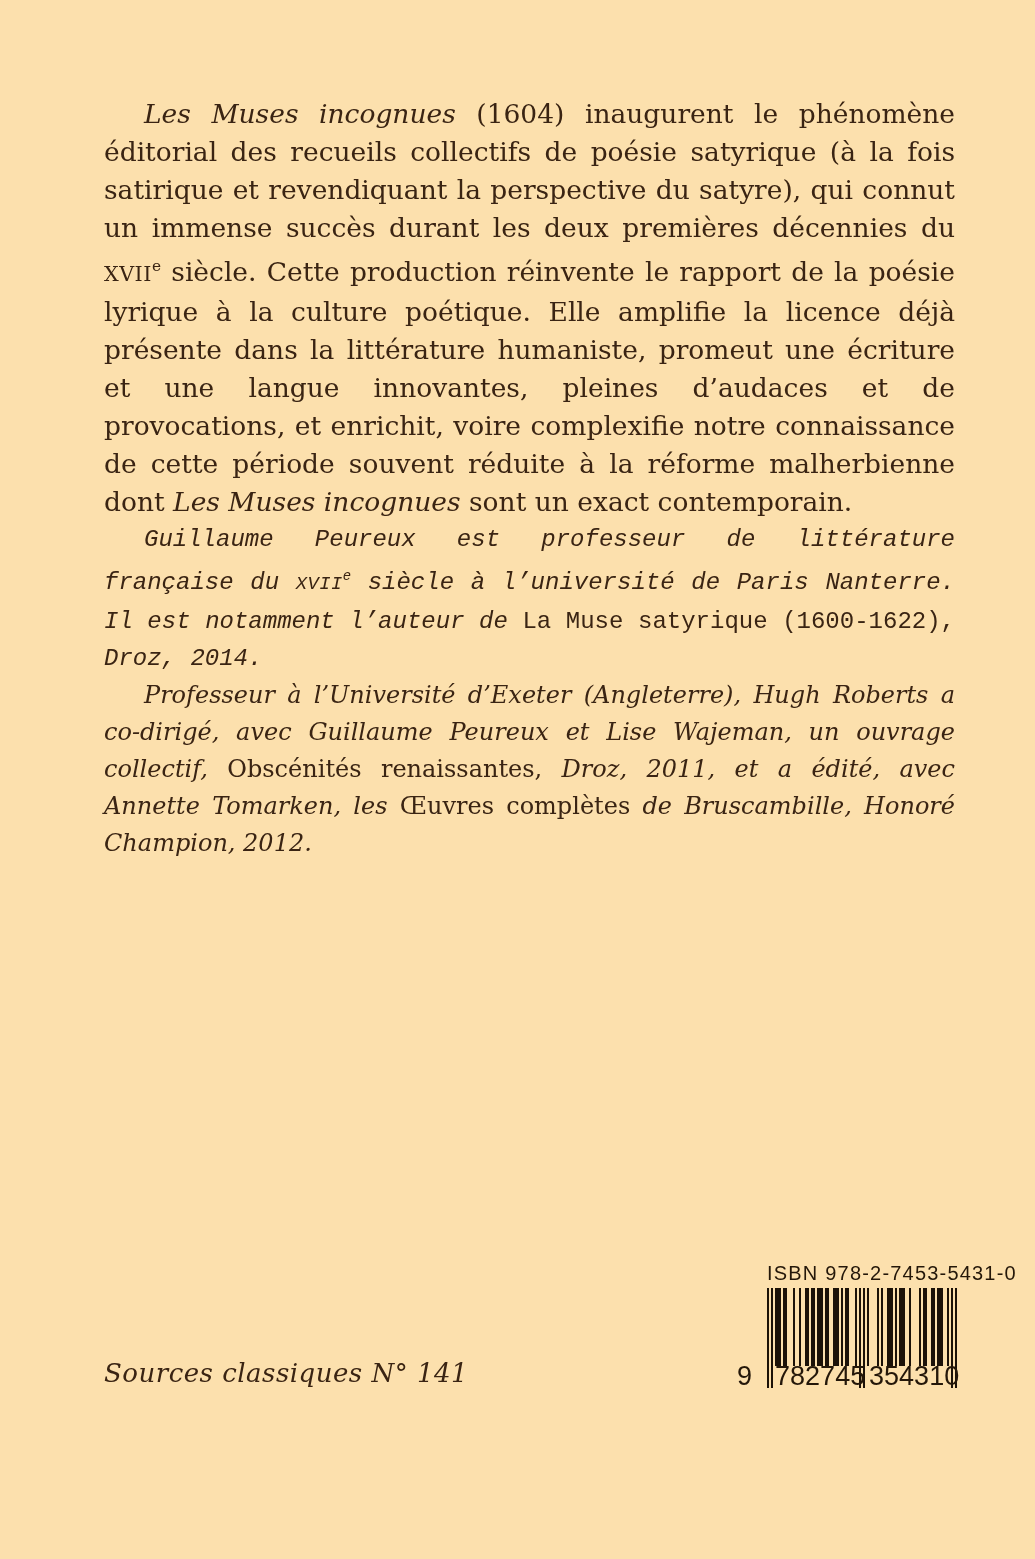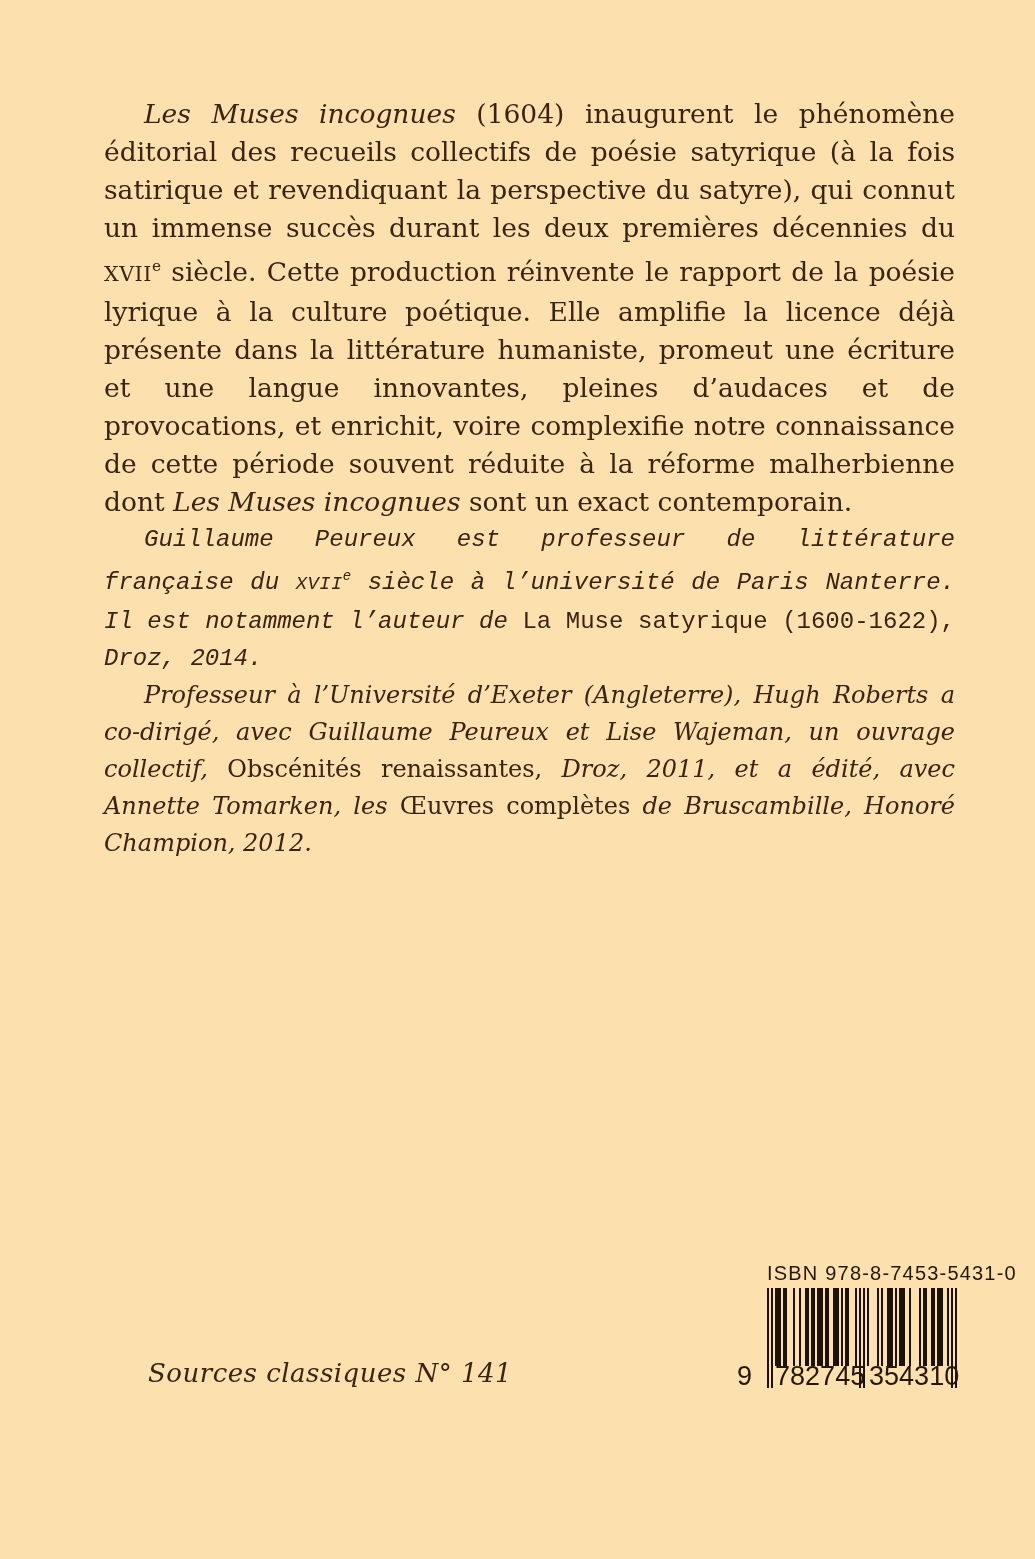--- a/index.html
+++ b/index.html
@@ -40,21 +40,20 @@
   .sc { font-size: 0.78em; letter-spacing: 0.5px; margin-top: 48px; }
   .sup { font-size: 0.58em; vertical-align: super; }
 
   .series {
     position: absolute;
     left: 104px;
     top: 1358px;
     font-style: italic;
     font-size: 26px;
     letter-spacing: 0.5px;
-    margin-left: 44px;
   }
 
   .barcode-block {
     position: absolute;
     left: 722px;
     top: 1262px;
     width: 240px;
   }
   .isbn-label {
     font-family: "Liberation Sans", sans-serif;
@@ -98,21 +97,21 @@
 
 <div class="content" data-name="text-block">
     <p class="para body-para" data-name="paragraph-synopsis"><span class="it">Les Muses incognues</span><span class="rm"> (1604) inaugurent le phénomène éditorial des recueils collectifs de poésie satyrique (à la fois satirique et revendiquant la perspective du satyre), qui connut un immense succès durant les deux premières décennies du </span><span class="rm sc">XVII</span><span class="rm sup">e</span><span class="rm"> siècle. Cette production réinvente le rapport de la poésie lyrique à la culture poétique. Elle amplifie la licence déjà présente dans la littérature humaniste, promeut une écriture et une langue innovantes, pleines d’audaces et de provocations, et enrichit, voire complexifie notre connaissance de cette période souvent réduite à la réforme malherbienne dont </span><span class="it">Les Muses incognues</span><span class="rm"> sont un exact contemporain.</span></p>
     <p class="para bio" data-name="paragraph-bio-guillaume-peureux"><span class="it">Guillaume Peureux est professeur de littérature française du </span><span class="it sc">XVII</span><span class="it sup">e</span><span class="it"> siècle à l’université de Paris Nanterre. Il est notamment l’auteur de </span><span class="rm">La Muse satyrique (1600-1622),</span><span class="it"> Droz, 2014.</span></p>
     <p class="para bio" data-name="paragraph-bio-hugh-roberts"><span class="it">Professeur à l’Université d’Exeter (Angleterre), Hugh Roberts a co-dirigé, avec Guillaume Peureux et Lise Wajeman, un ouvrage collectif, </span><span class="rm">Obscénités renaissantes,</span><span class="it"> Droz, 2011, et a édité, avec Annette Tomarken, les </span><span class="rm">Œuvres complètes</span><span class="it"> de Bruscambille, Honoré Champion, 2012.</span></p>
   </div>
 
 <div class="series" data-name="series-label">Sources classiques N° 141</div>
 
 <div class="barcode-block" data-name="isbn-barcode-block">
-  <div class="isbn-label" data-name="isbn-label">ISBN  978-8-7453-5431-0</div>
+  <div class="isbn-label" data-name="isbn-label">ISBN  978-2-7453-5431-0</div>
   <div class="bars-row" data-name="ean13-barcode">
     <div class="module guard" data-name="barcode-bar" style="background: rgb(28, 18, 8);"></div>
       <div class="module guard" data-name="barcode-bar" style="background: transparent;"></div>
       <div class="module guard" data-name="barcode-bar" style="background: rgb(28, 18, 8);"></div>
       <div class="module" data-name="barcode-bar" style="background: transparent;"></div>
       <div class="module" data-name="barcode-bar" style="background: rgb(28, 18, 8);"></div>
       <div class="module" data-name="barcode-bar" style="background: rgb(28, 18, 8);"></div>
       <div class="module" data-name="barcode-bar" style="background: rgb(28, 18, 8);"></div>
       <div class="module" data-name="barcode-bar" style="background: transparent;"></div>
       <div class="module" data-name="barcode-bar" style="background: rgb(28, 18, 8);"></div>

